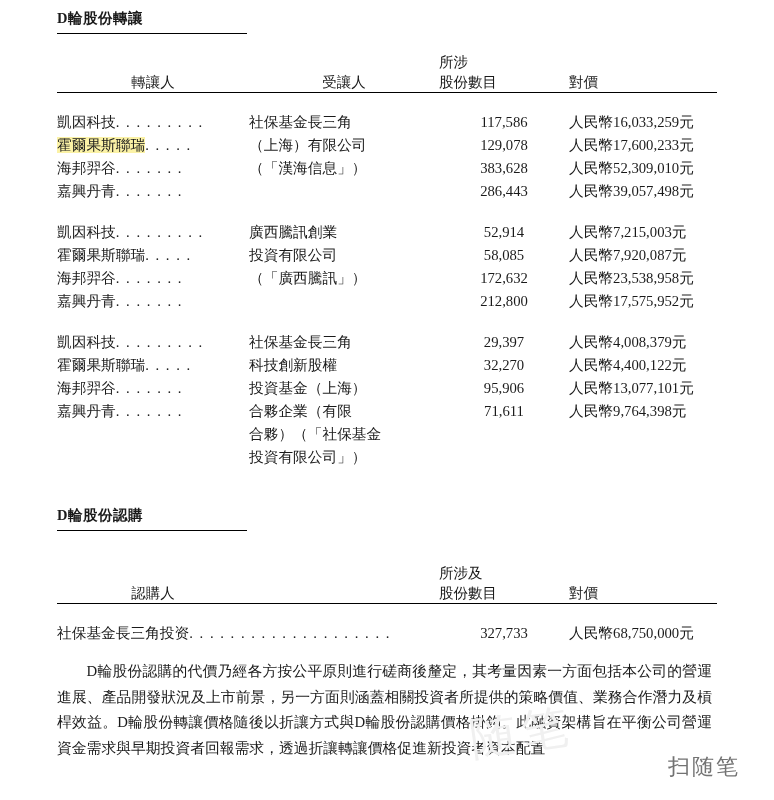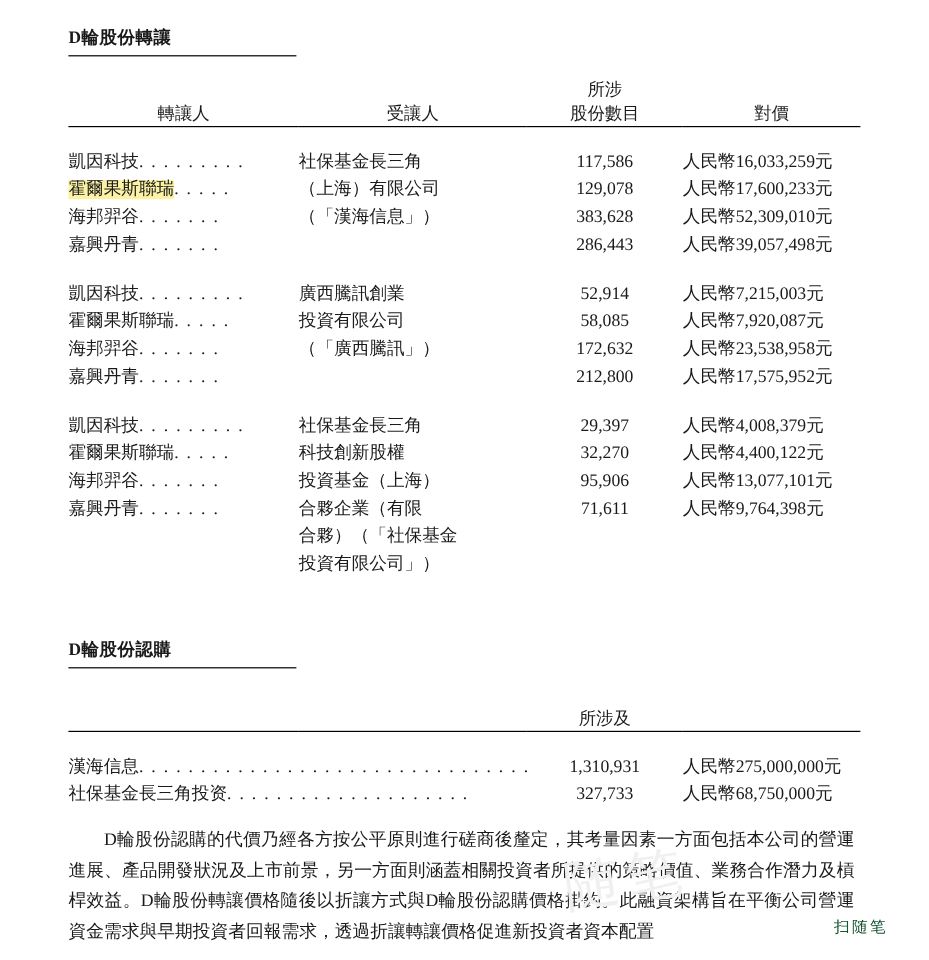--- a/index.html
+++ b/index.html
@@ -27,21 +27,21 @@
     left: 57px;
     top: 0;
     width: 660px;
   }
 
   
   .section-heading {
     font-size: 14.5px;
     font-weight: bold;
     letter-spacing: 0.5px;
-    padding-top: 22px;
+    padding-top: 9px;
     padding-bottom: 5px;
     border-bottom: 1.4px solid #000;
     width: 190px;
     box-sizing: border-box;
   }
 
   
   table.sh {
     border-collapse: collapse;
     width: 660px;
@@ -59,21 +59,21 @@
   .colD { width: 148px; }
 
   .hdr-cell {
     font-weight: bold;
     font-size: 14.5px;
     line-height: 20px;
     padding-bottom: 3px;
     vertical-align: bottom;
     text-align: center;
   }
-  .hdr-right { text-align: center; padding-right: 2px; }
+  .hdr-right { text-align: left; padding-right: 2px; }
   .hdr-rule td {
     border-bottom: 1.2px solid #000;
     height: 0;
     font-size: 0;
     line-height: 0;
   }
   .spacer-row td { height: 18px; font-size: 0; line-height: 0; }
   .spacer-row-sm td { height: 14px; font-size: 0; line-height: 0; }
 
   .row td {
@@ -99,22 +99,22 @@
     text-justify: inter-ideograph;
     margin-top: 14px;
     width: 655px;
   }
   .note p { margin: 0; text-indent: 2em; }
 
   .watermark {
     position: absolute;
     right: 34px;
     bottom: 18px;
-    font-size: 13px;
-    color: #14532d;
+    font-size: 22px;
+    color: #737373;
     letter-spacing: 2px;
     font-family: "Liberation Sans", sans-serif;
     pointer-events: none;
     user-select: none;
   }
   .watermark-big {
     position: absolute;
     left: 470px;
     bottom: 36px;
     font-size: 46px;
@@ -281,35 +281,36 @@
           </tr>
         <tr class="spacer-row-sm">
             <td colspan="4"></td>
           </tr>
         <tr>
           <td class="hdr-cell">&nbsp;</td>
           <td class="hdr-cell">&nbsp;</td>
           <td class="hdr-cell hdr-right">所涉及</td>
           <td class="hdr-cell">&nbsp;</td>
         </tr>
+        <tr>
+          <td class="hdr-cell">認購人</td>
+          <td class="hdr-cell">&nbsp;</td>
+          <td class="hdr-cell hdr-right">股份數目</td>
+          <td class="hdr-cell hdr-right">對價</td>
+        </tr>
         <tr class="hdr-rule">
             <td></td>
             <td></td>
             <td></td>
             <td></td>
           </tr>
         <tr class="spacer-row">
             <td colspan="4"></td>
           </tr>
 
-        <tr class="row">
-          <td class="leader-name" colspan="2"><span>漢海信息</span><span class="dots">. . . . . . . . . . . . . . . . . . . . . . . . . . . . . . . .</span></td>
-          <td class="num">1,310,931</td>
-          <td class="money">人民幣275,000,000元</td>
-        </tr>
         <tr class="row">
           <td class="leader-name" colspan="2"><span>社保基金長三角投资</span><span class="dots">. . . . . . . . . . . . . . . . . . . .</span></td>
           <td class="num">327,733</td>
           <td class="money">人民幣68,750,000元</td>
         </tr>
       </tbody>
     </table>
 
     <div class="note">
       <p>D輪股份認購的代價乃經各方按公平原則進行磋商後釐定，其考量因素一方面包括本公司的營運進展、產品開發狀況及上市前景，另一方面則涵蓋相關投資者所提供的策略價值、業務合作潛力及槓桿效益。D輪股份轉讓價格隨後以折讓方式與D輪股份認購價格掛鈎。此融資架構旨在平衡公司營運資金需求與早期投資者回報需求，透過折讓轉讓價格促進新投資者資本配置</p>

